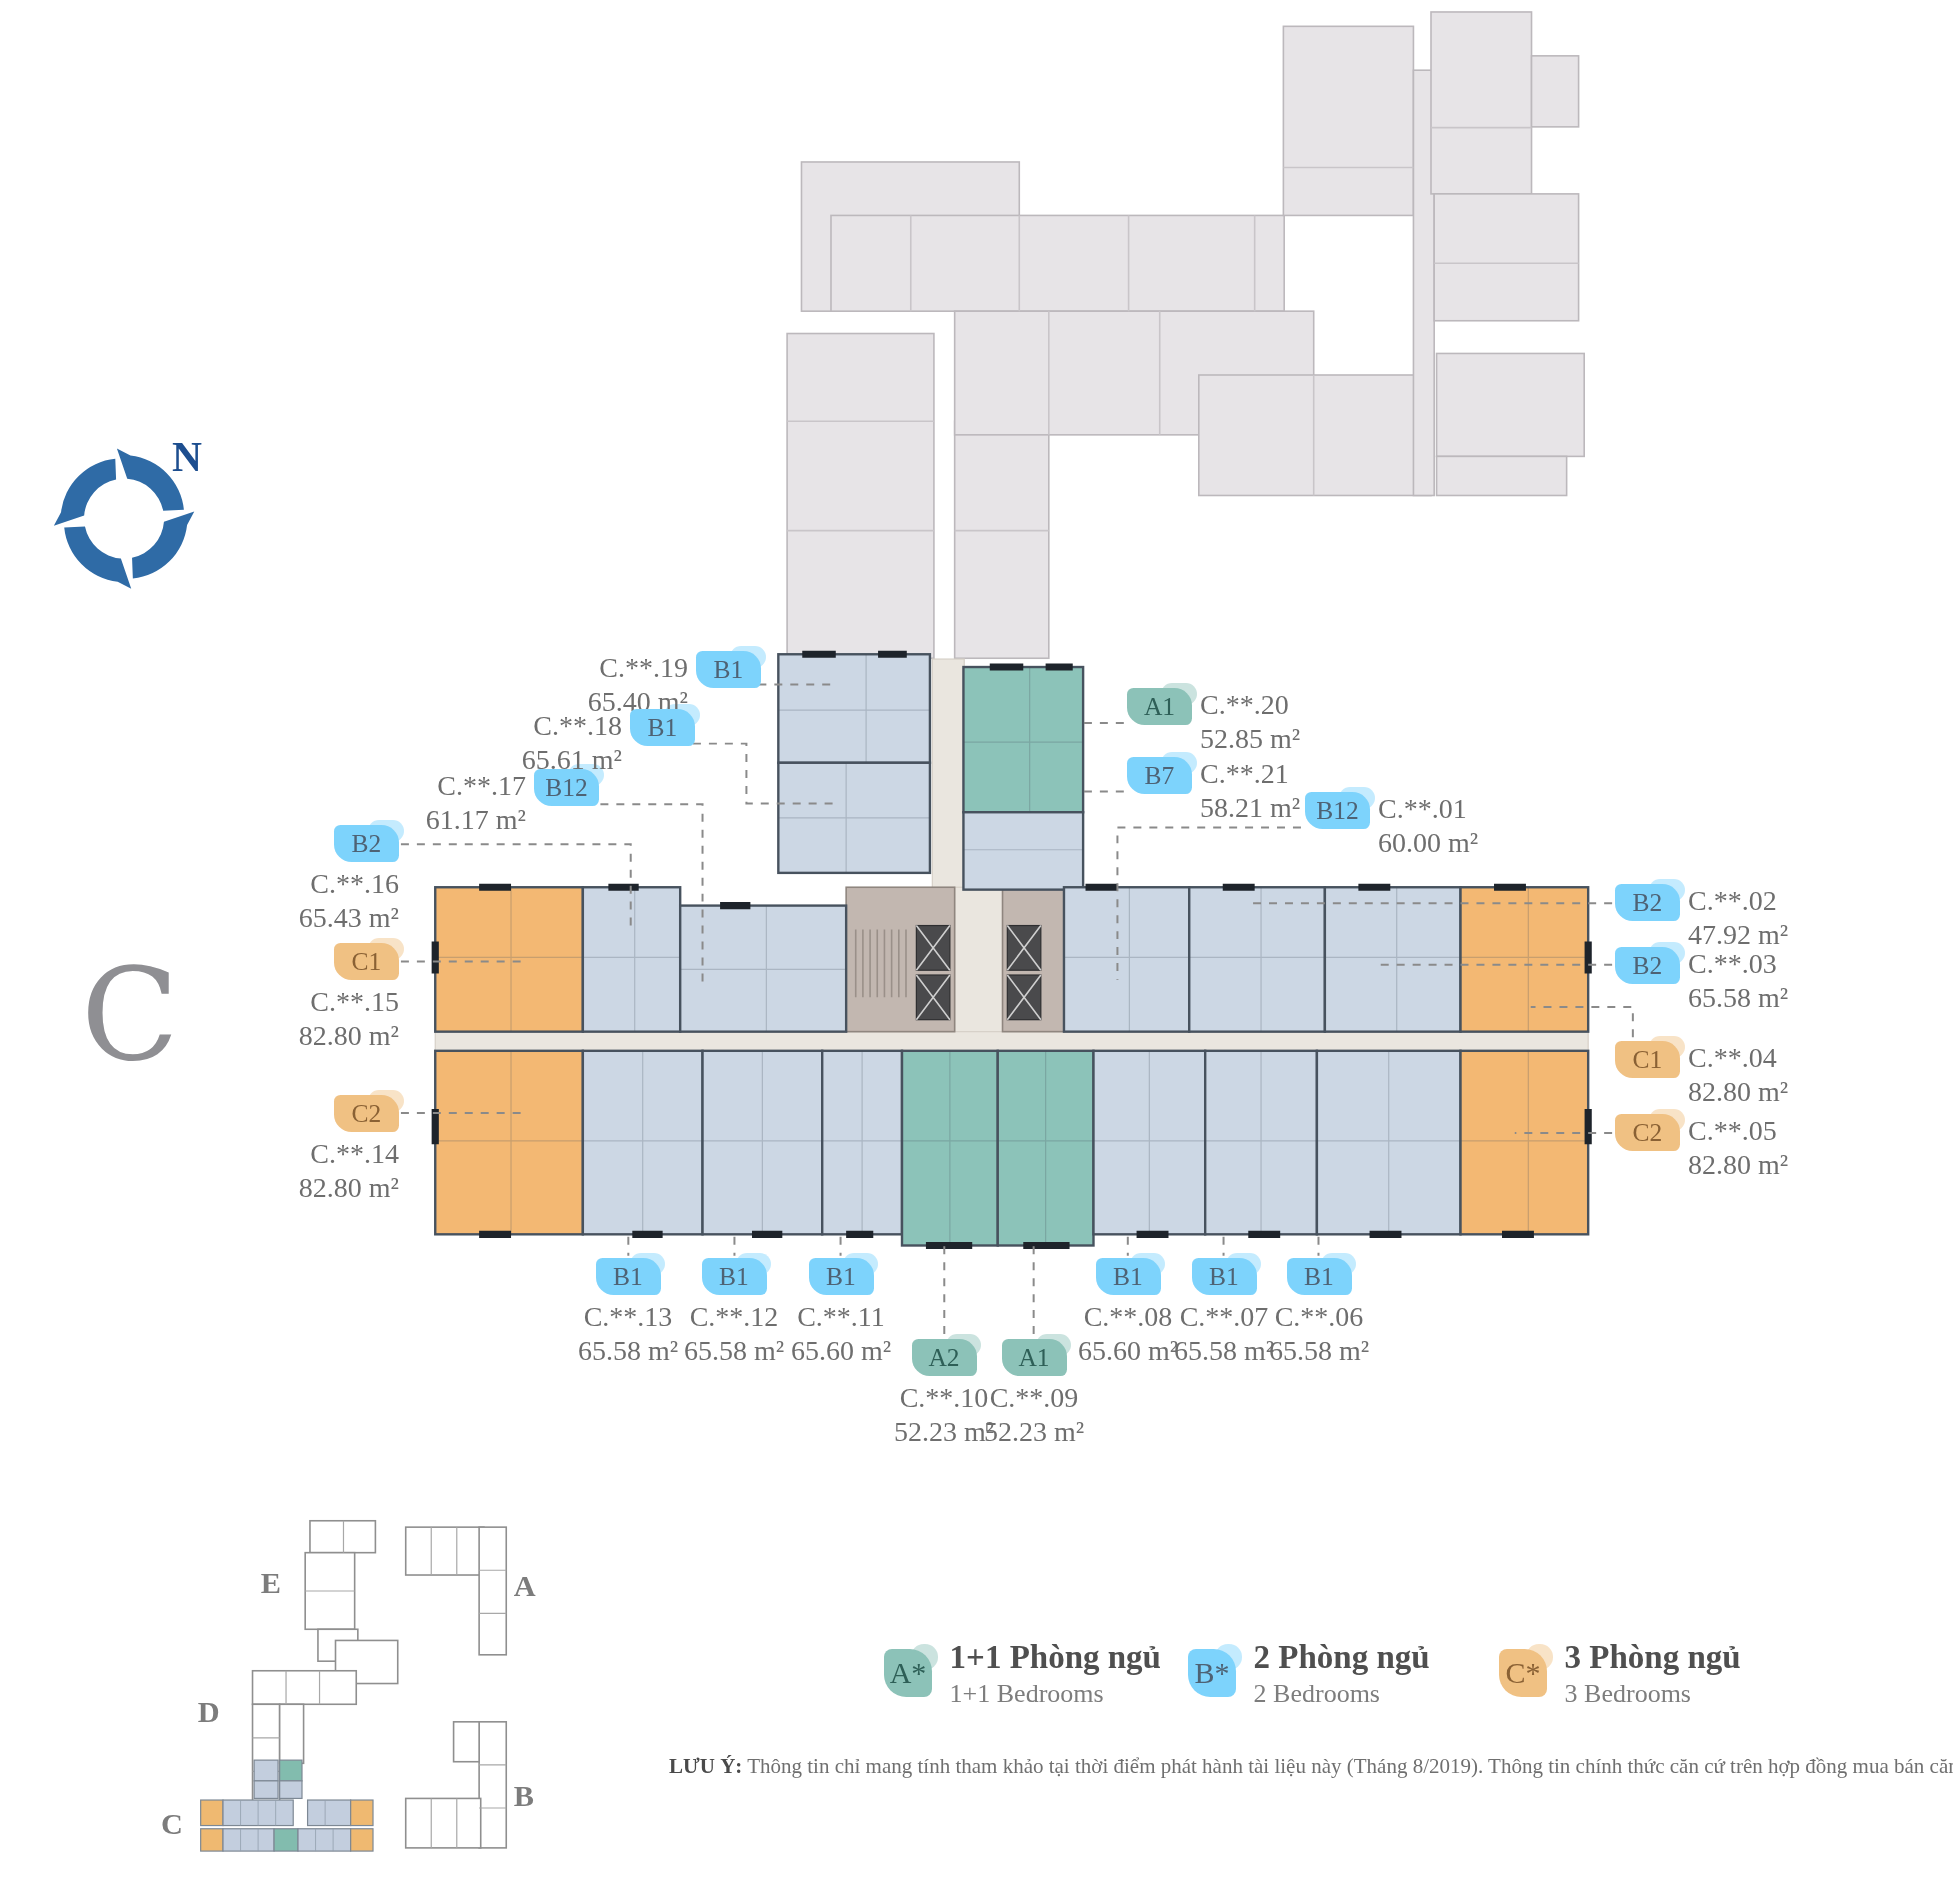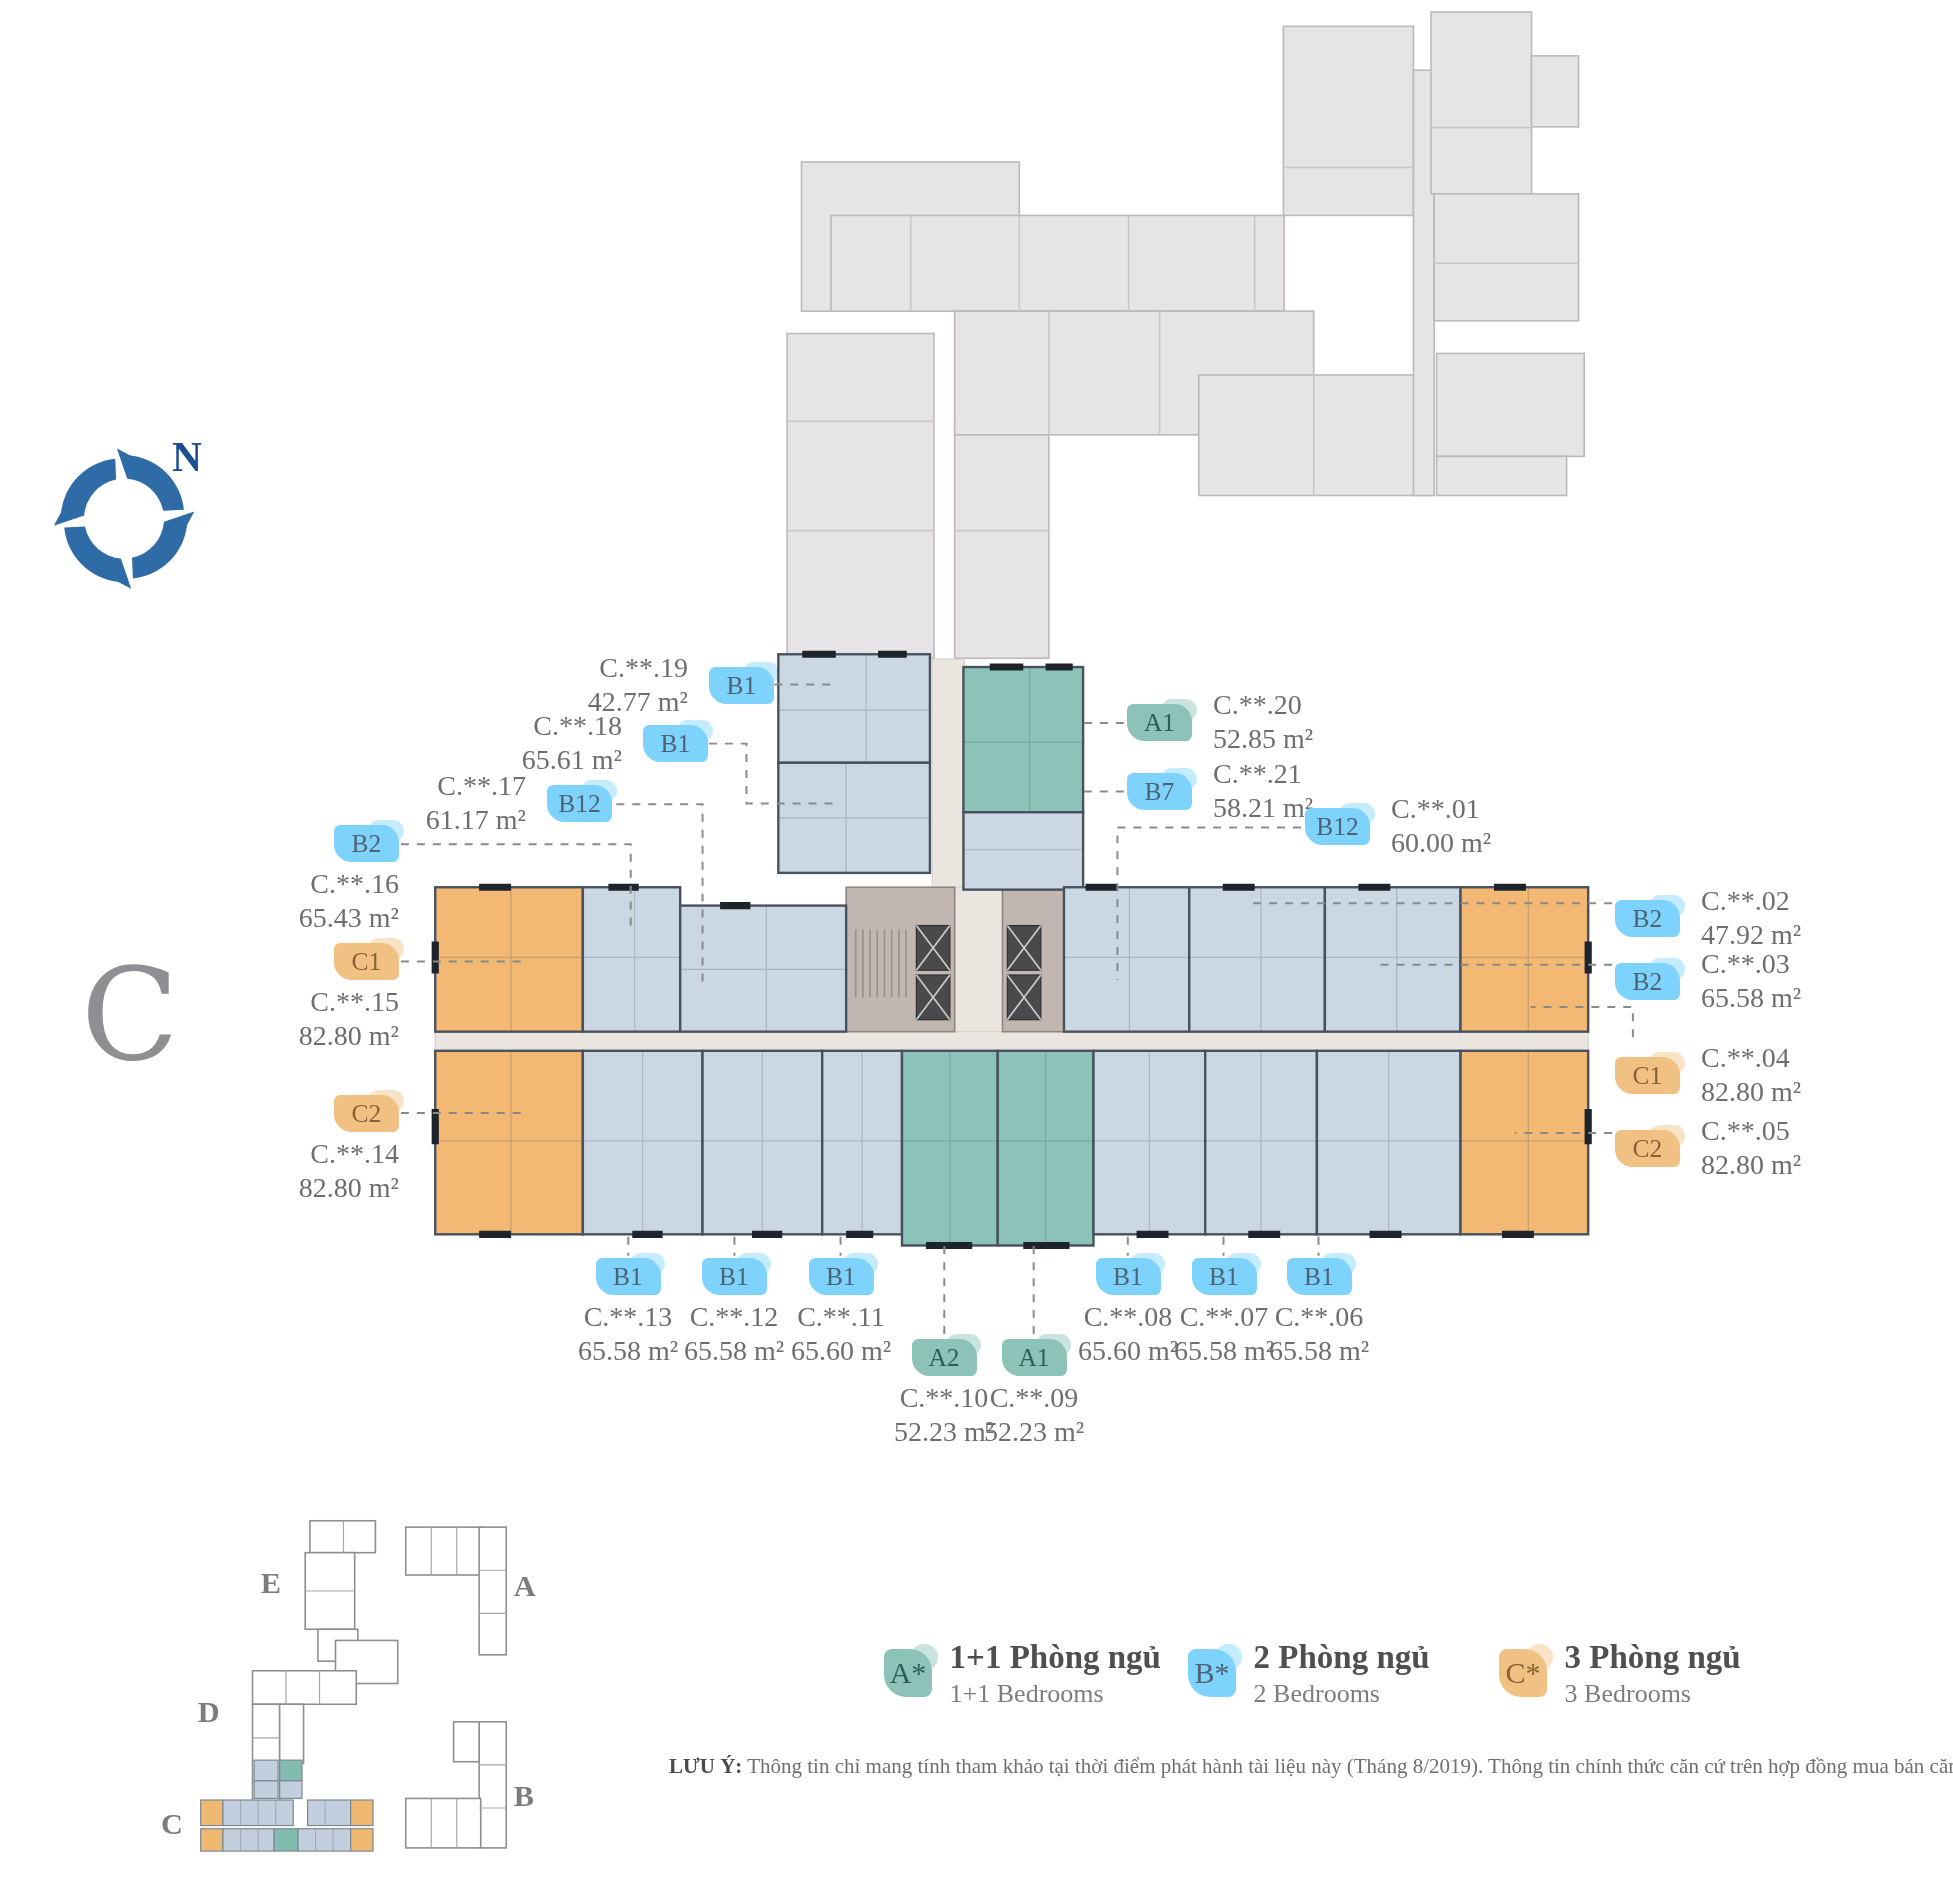--- a/index.html
+++ b/index.html
@@ -6,21 +6,21 @@
   body{
     width:1954px;height:1883px;position:relative;background:#ffffff;
     font-family:"Liberation Serif",serif;overflow:hidden;
   }
   .abs{position:absolute;}
   svg text{font-family:"Liberation Serif",serif;}
 
   
   .unit-label{color:#6e6e6e;font-size:28px;line-height:1.22;}
   .unit-label .code,.unit-label .area{white-space:nowrap;}
-  .row-label{display:flex;align-items:center;gap:21px;}
+  .row-label{display:flex;gap:8px;}
   .row-label .txt{width:137px;text-align:right;}
   .row-label.rev .txt{width:auto;text-align:left;}
   .col-label{display:flex;flex-direction:column;align-items:center;gap:4.8px;width:152px;text-align:center;}
   .col-label.right{align-items:flex-end;width:120px;text-align:right;}
 
   .badge{
     position:relative;display:inline-flex;align-items:center;justify-content:center;
     min-width:49px;height:37px;padding:0 8px;font-size:25.5px;
     border-radius:6.4px 17.6px 6.4px 17.6px;
   }
@@ -220,21 +220,21 @@
       <text x="656" y="2264">B</text>
     </g>
   </g>
 </svg>
 
 <div class="abs block-letter" style="left:81px;top:951px">C</div>
 
 <div class="abs unit-label row-label" style="left:551px;top:651px">
   <div class="txt">
       <div class="code">C.**.19</div>
-  <div class="area">42.77 m²</div>
+  <div class="area">65.40 m²</div>
     </div>
   <span class="badge badge-b">B1</span>
 </div>
 <div class="abs unit-label row-label" style="left:485px;top:709px">
   <div class="txt">
       <div class="code">C.**.18</div>
   <div class="area">65.61 m²</div>
     </div>
   <span class="badge badge-b">B1</span>
 </div>

